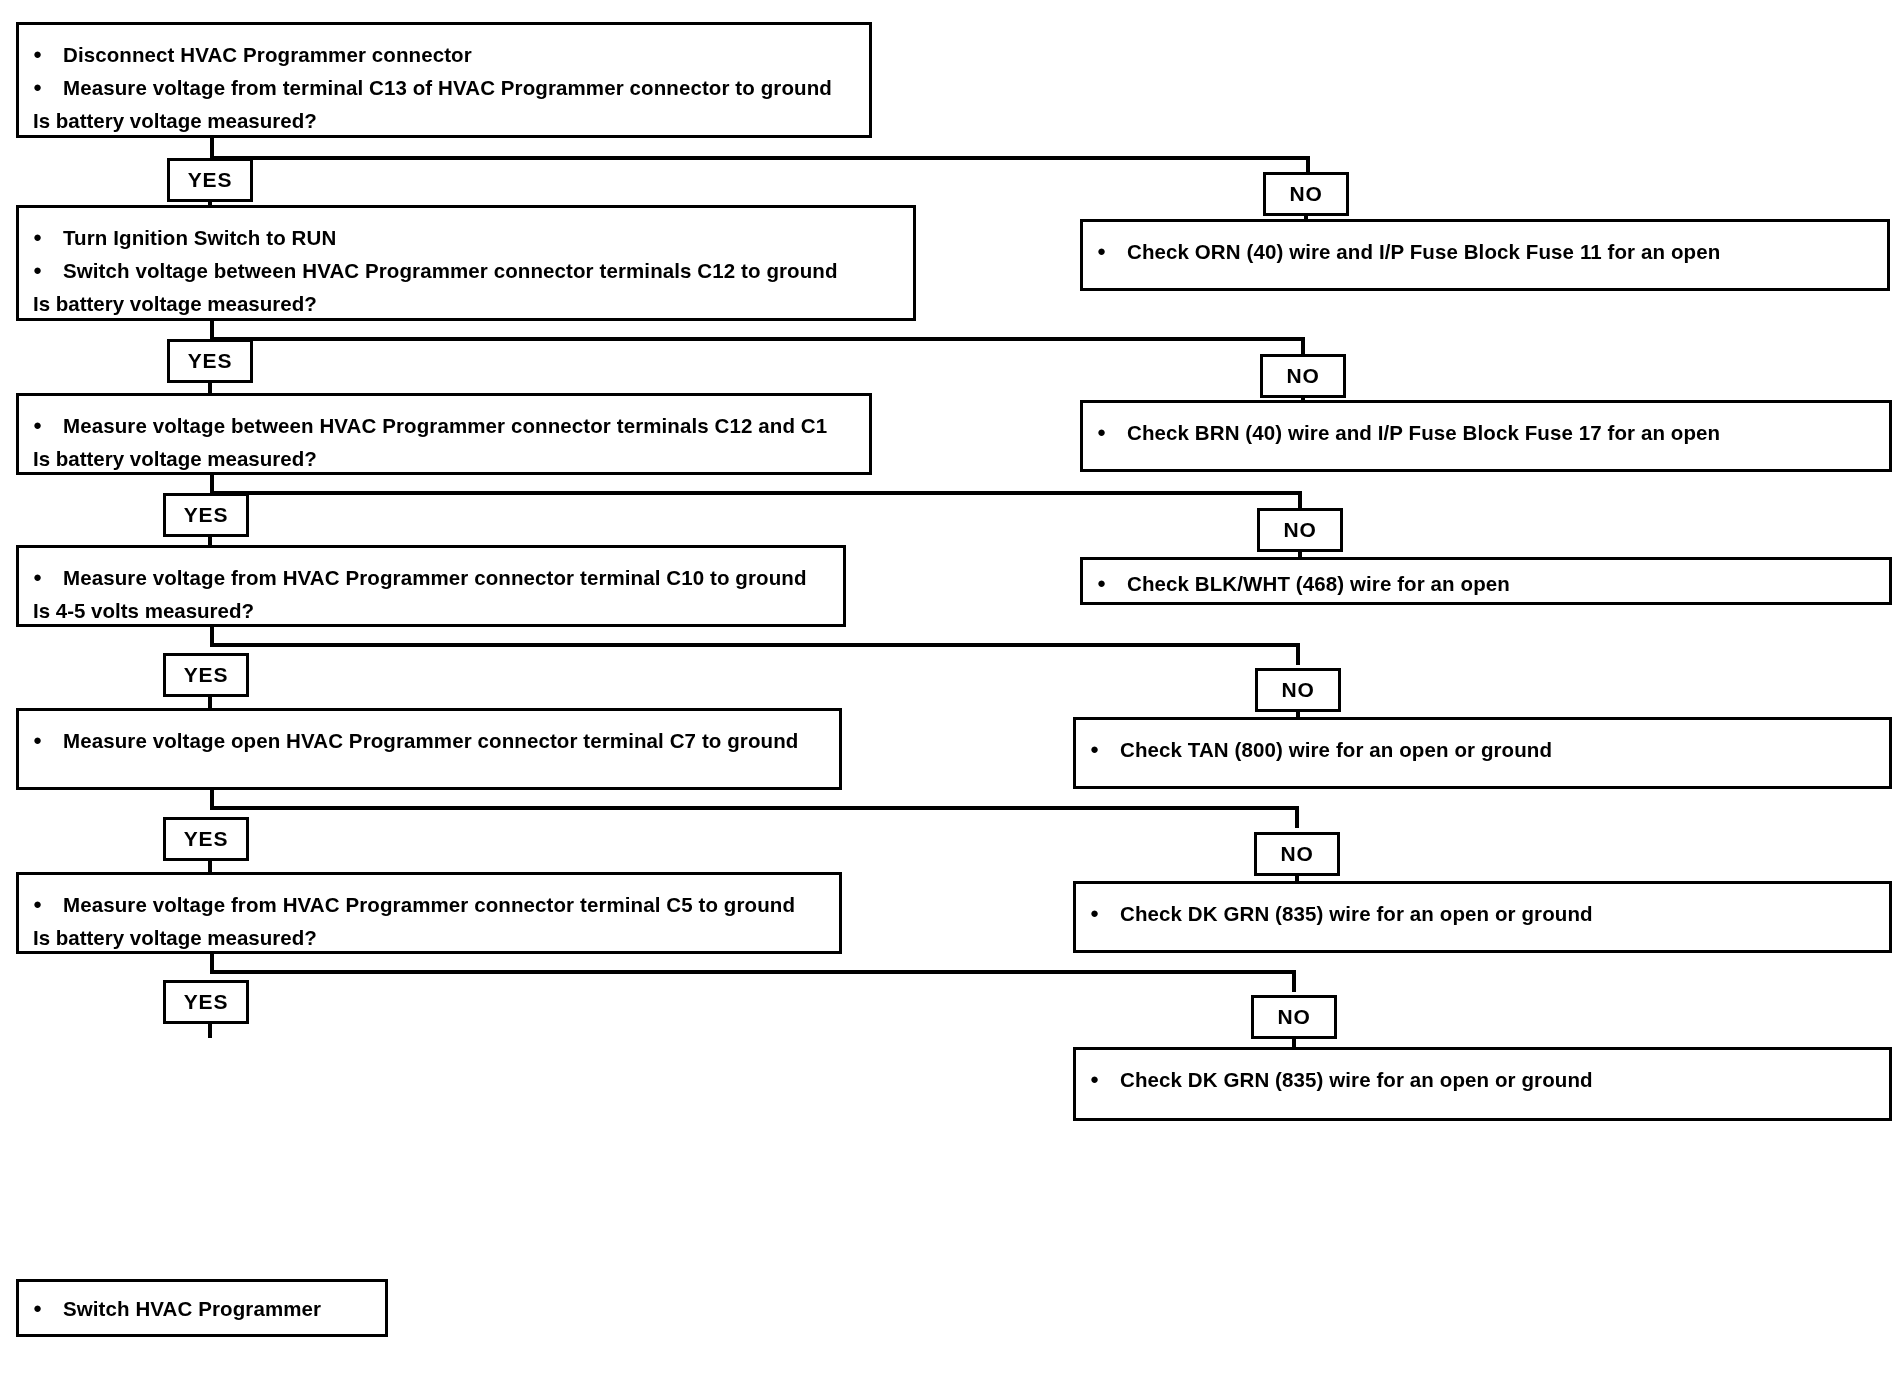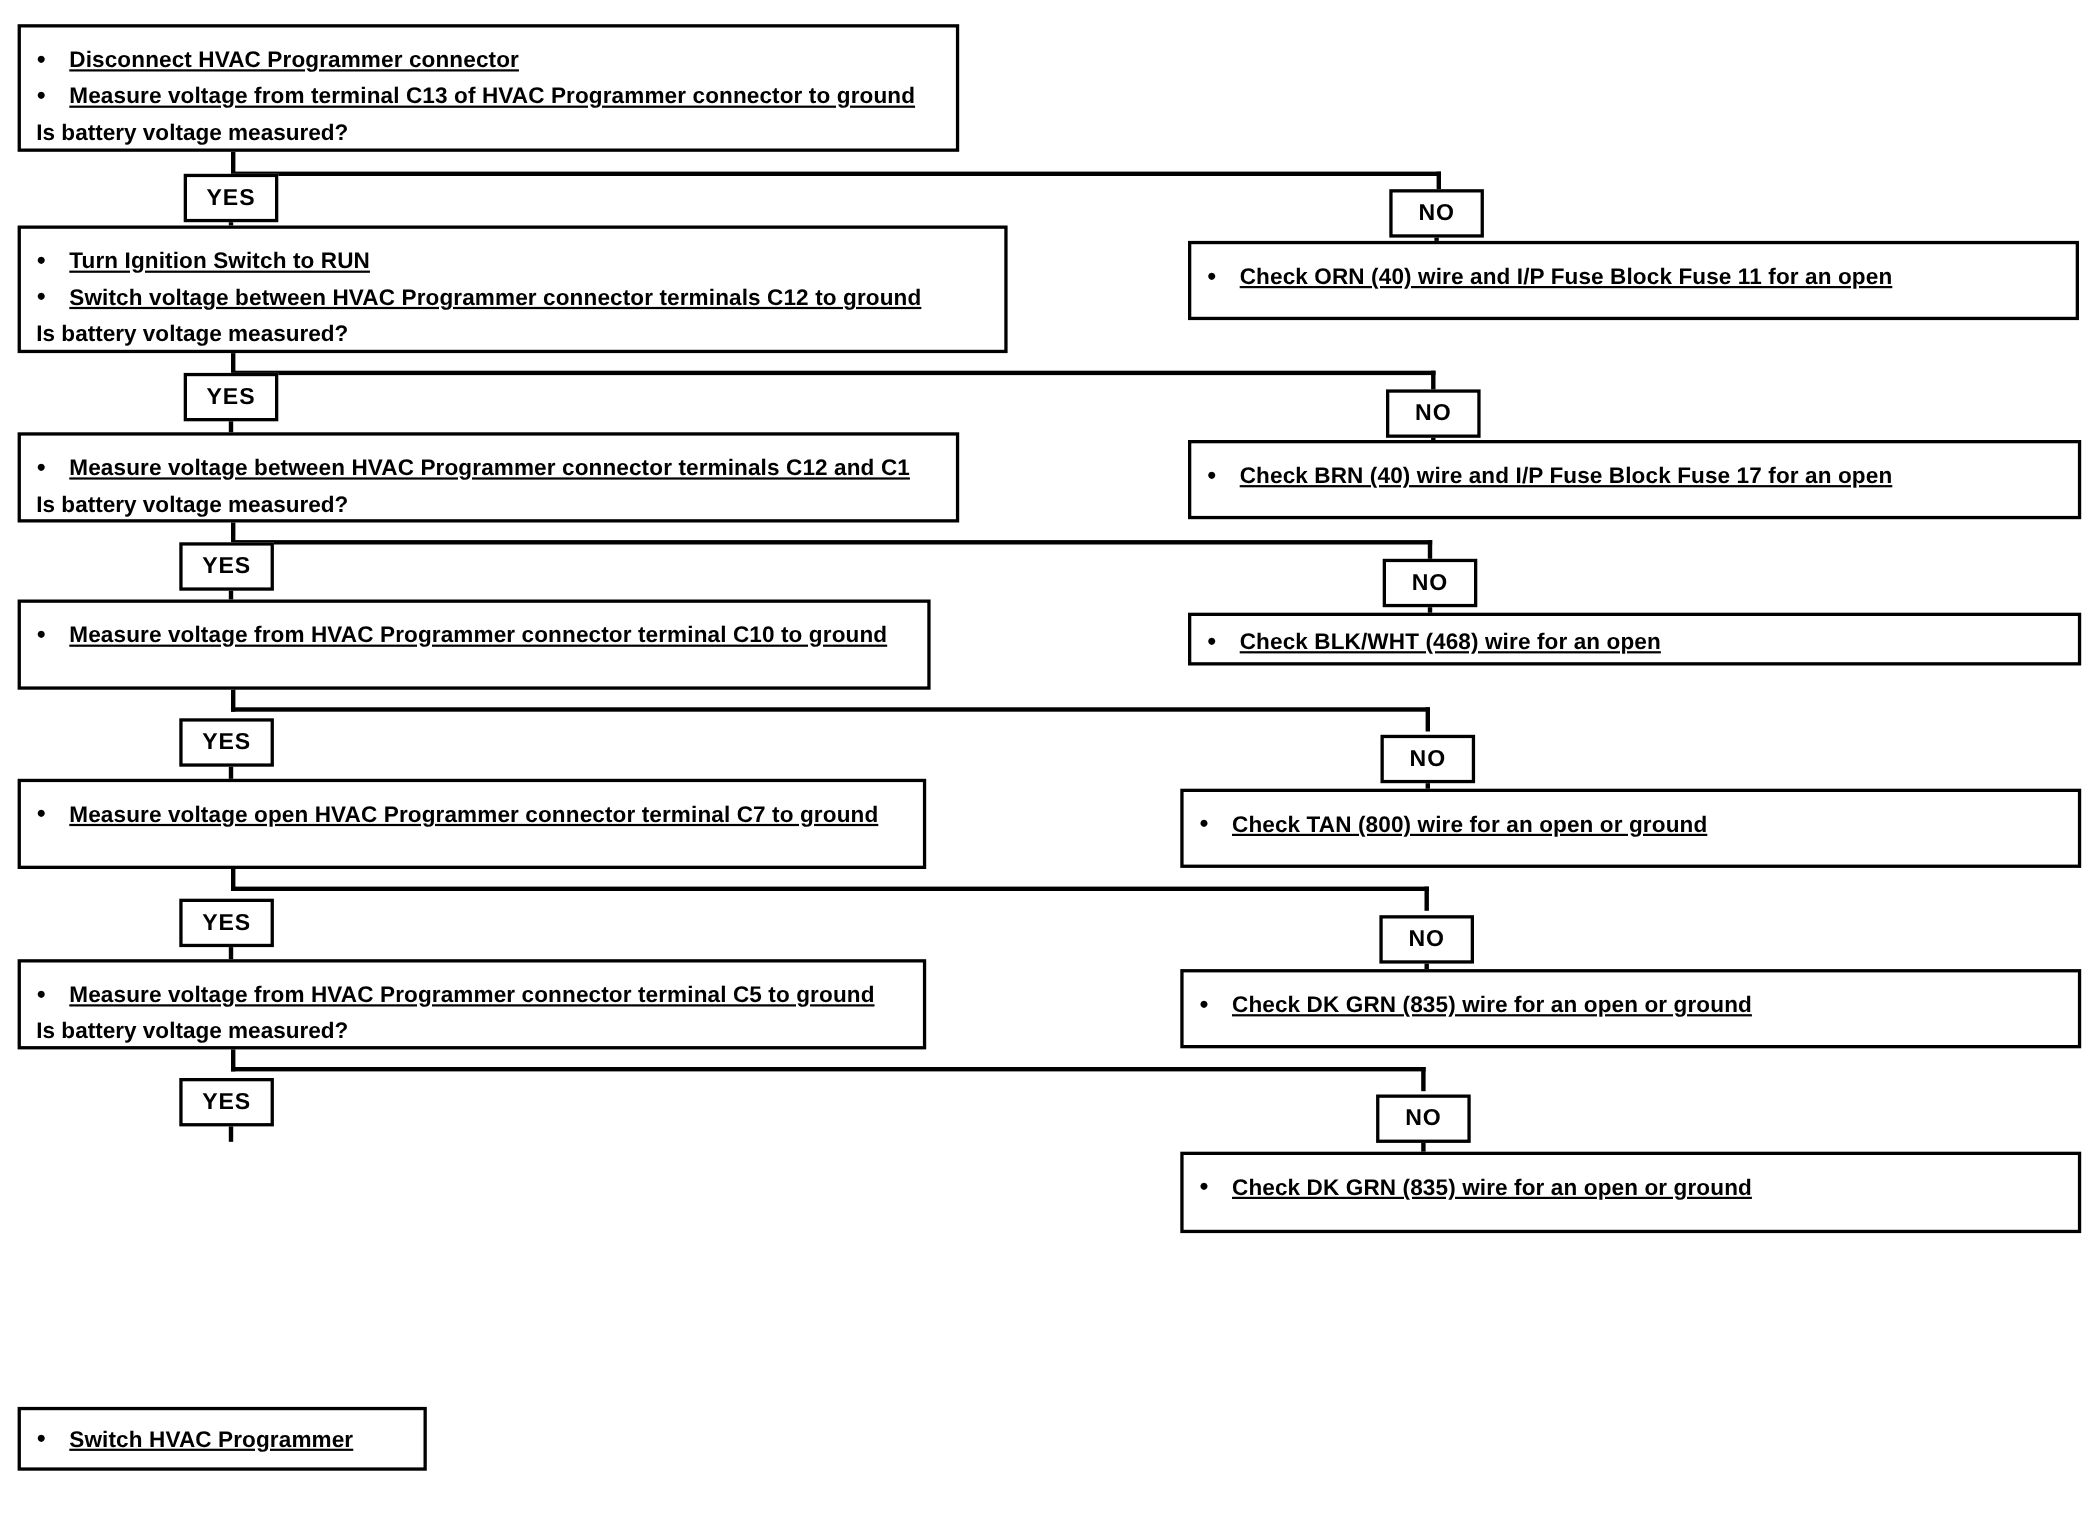--- a/index.html
+++ b/index.html
@@ -38,21 +38,21 @@
     white-space: nowrap;
   }
   .line.wrap { white-space: normal; }
   .bullet {
     flex: 0 0 auto;
     width: 30px;
     text-align: left;
     font-size: 15px;
     line-height: 1.55;
   }
-  .line .txt { flex: 1 1 auto; text-decoration: underline; }
+  .line .txt { flex: 1 1 auto; }
   .plain {
     font-size: 20.5px;
     font-weight: bold;
     line-height: 1.28;
     margin: 7px 0 20px 0;
     white-space: nowrap;
   }
 
   
   .tag {
@@ -165,20 +165,21 @@
       <span class="bullet">●</span>
       <span class="txt">Check BLK/WHT (468) wire for an open</span>
     </div>
   </div>
 
   <div class="box" style="left:16px; top:545px; width:830px; height:82px;">
     <div class="line">
       <span class="bullet">●</span>
       <span class="txt">Measure voltage from HVAC Programmer connector terminal C10 to ground</span>
     </div>
+    <div class="plain">Is 4-5 volts measured?</div>
   </div>
 
   <div class="conn vline" style="left:210px; top:627px; width:4px; height:20px;"></div>
   <div class="conn hline" style="left:210px; top:643px; width:1090px; height:4px;"></div>
   <div class="conn vline" style="left:1296px; top:643px; width:4px; height:22px;"></div>
 
   <div class="tag" style="left:163px; top:653px;">YES</div>
   <div class="tag" style="left:1255px; top:668px;">NO</div>
 
   <div class="conn vline" style="left:208px; top:697px; width:4px; height:12px;"></div>

